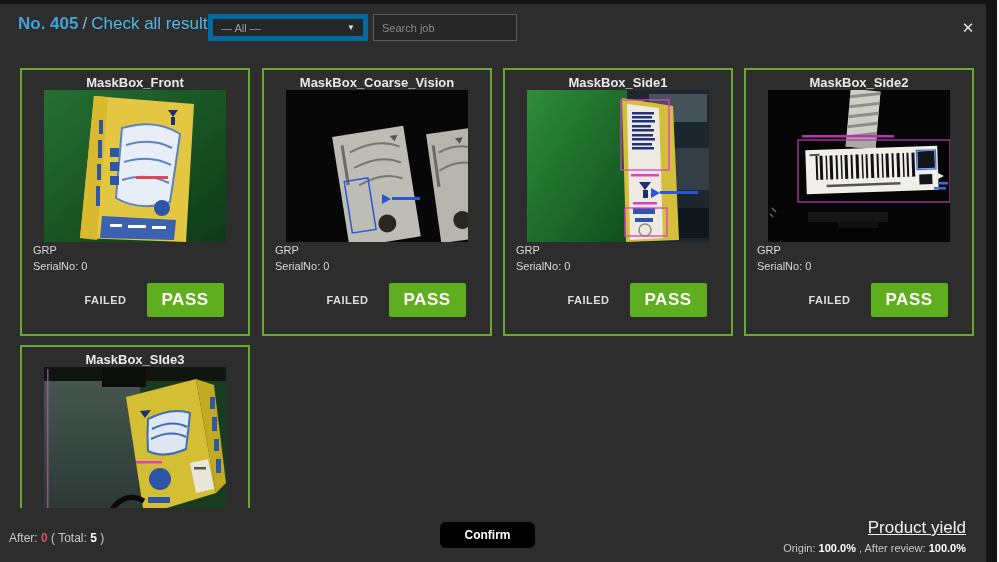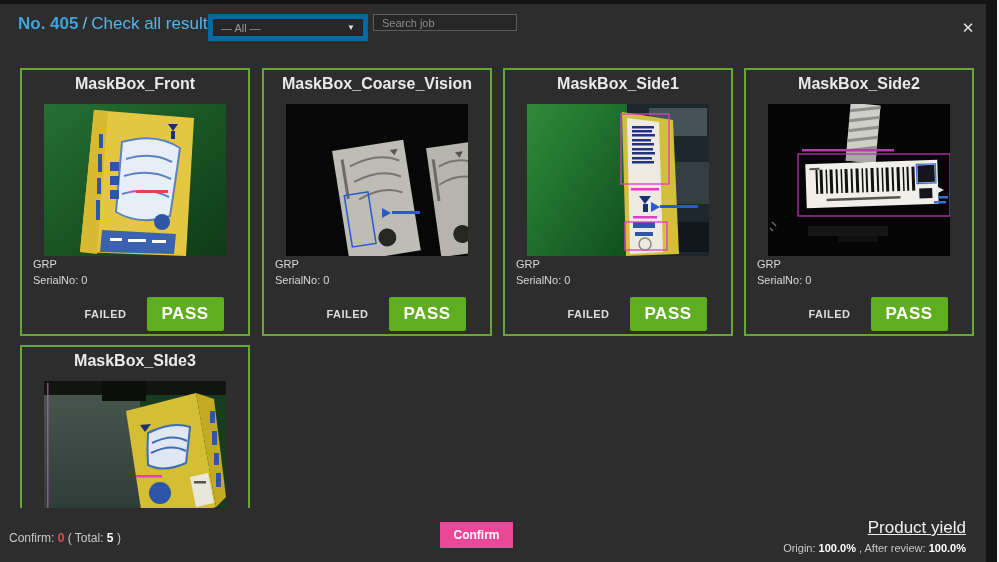--- a/index.html
+++ b/index.html
@@ -23,61 +23,61 @@
   .hdr-title .job-no { font-weight:bold; color:#3fa3dc; }
   .hdr-sep { padding:0 4px; color:#6fc0ea; }
   .filter-select {
     position:absolute; left:208px; top:14px; width:160px; height:27px;
     background:#262626; border:5px solid #0369a1; color:#9a9a9a;
     font-size:11px; display:flex; align-items:center; padding:0 8px;
     cursor:pointer;
   }
   .filter-select .caret { margin-left:auto; color:#e0e0e0; font-size:8px; }
   .search-input {
-    position:absolute; left:373px; top:14px; width:144px; height:17px;
+    position:absolute; left:373px; top:14px; width:144px; height:27px;
     background:#262626; border:1px solid #5c5c5c; color:#cfcfcf;
     font-size:11px; padding:0 8px; font-family:"Liberation Sans",sans-serif;
   }
   .search-input::placeholder { color:#8b8b8b; }
   .close-btn {
     position:absolute; left:956px; top:16px; width:24px; height:24px;
     color:#e3e3e3; font-size:15px; line-height:24px; text-align:center;
     cursor:pointer; background:transparent; border:none;
   }
 
   
   .card {
     position:absolute; width:230px; height:268px;
     border:2px solid #67a732; background:#2d2d2d;
   }
   .card--clip { height:163px; border-bottom:none; overflow:hidden; }
   .card-title {
-    text-align:center; padding-top:5px; height:34px;
-    font-size:16px; font-weight:bold; color:#eaeaea;
+    text-align:center; padding-top:5px; height:20px;
+    font-size:13px; font-weight:bold; color:#eaeaea;
   }
   .thumb { width:182px; height:152px; margin:0 auto; display:block; cursor:pointer; }
   .thumb svg { display:block; }
   .card-info { margin:0 0 0 11px; font-size:11px; color:#d9d9d9; line-height:16px; }
   .btn-row { display:flex; align-items:center; justify-content:center; gap:20px; margin-top:9px;padding-left:38px; }
   .failed-btn {
     font-size:11px; font-weight:bold; color:#dedede; letter-spacing:0.5px; cursor:pointer;
   }
   .pass-btn {
     background:#5fae1f; border:none; color:#fff; font-weight:bold; font-size:17px;
     padding:7px 15px; border-radius:2px; cursor:pointer; letter-spacing:0.5px;
     font-family:"Liberation Sans",sans-serif;
   }
 
   
   .footer-left { position:absolute; left:9px; top:531px; font-size:12px; color:#c9c9c9; }
   .footer-left .red  { color:#d9534f; font-weight:bold; }
   .footer-left .bold { color:#ffffff; font-weight:bold; }
   .confirm-btn {
-    position:absolute; left:440px; top:522px; width:73px; height:26px;
-    background:#ec4899; border:none; border-radius:1px; color:#fff;
+    position:absolute; left:440px; top:522px; width:95px; height:26px;
+    background:#000000; border:none; border-radius:6px; color:#fff;
     font-size:12px; font-weight:bold; cursor:pointer;
     font-family:"Liberation Sans",sans-serif;
   }
   .yield-box { position:absolute; right:33px; top:518px; text-align:right; }
   .yield-link { font-size:17px; color:#f0f0f0; text-decoration:underline; cursor:pointer; }
   .yield-line { font-size:11px; color:#c9c9c9; margin-top:4px; }
   .yield-line .bold { color:#ffffff; font-weight:bold; }
 </style>
 </head>
 <body>
@@ -316,21 +316,21 @@
         <polygon points="146,96 164,92 170,122 152,126" fill="#e9e7da"></polygon>
         <rect x="150" y="100" width="12" height="2.5" fill="#55554e"></rect>
         <rect x="92" y="94" width="26" height="2.5" fill="#e23cc8"></rect>
         <rect x="104" y="130" width="22" height="6" fill="#2e56a6"></rect>
         <path d="M68 142 q14 -18 32 -8" stroke="#0a0a0a" stroke-width="5" fill="none"></path>
       </svg>
     </div>
   </div>
 
   <div class="footer-left">
-    <span>Confirm:</span>
+    <span>After:</span>
     <span class="red">0</span>
     <span>( Total:</span>
     <span class="bold">5</span>
     <span>)</span>
   </div>
 
   <button class="confirm-btn">Confirm</button>
 
   <div class="yield-box">
     <div><span class="yield-link">Product yield</span></div>

